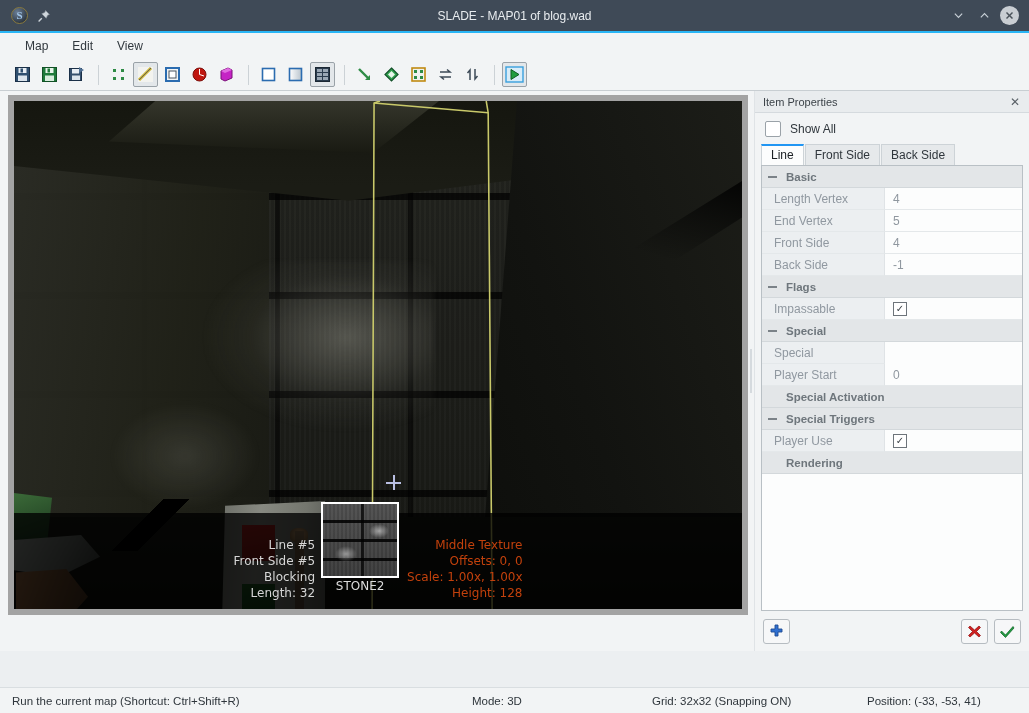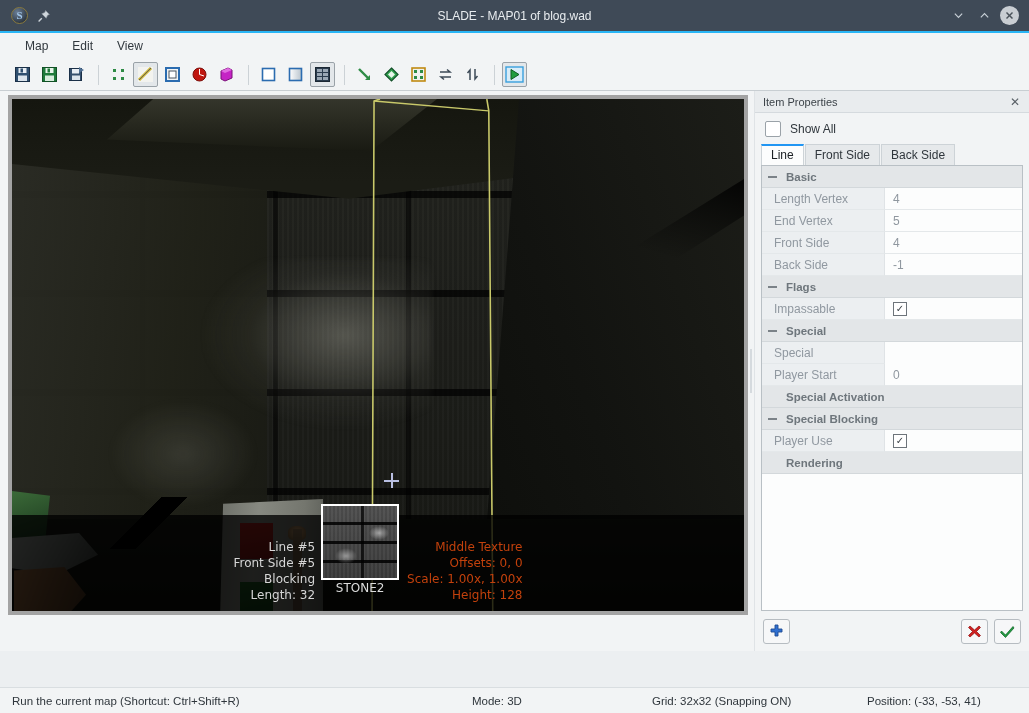--- a/index.html
+++ b/index.html
@@ -93,21 +93,21 @@
 
   
   .viewport-wrap {
     width: 748px; flex: 0 0 748px; position: relative;
     padding: 4px 0 0 8px;
   }
   .viewport {
     width: 740px; height: 520px;
     position: relative; overflow: hidden;
     background: #0c0c0c;
-    border: 4px solid #a3a3a3;
+    border: 6px solid #a3a3a3;
   }
 
   
   .room { position:absolute; inset:0; }
   .rlayer { position: absolute; }
 
   .wall-back {
     left: 0; top: 0; width: 100%; height: 100%;
     background:
       repeating-linear-gradient(90deg,
@@ -703,21 +703,21 @@
         <div class="grow">
           <div class="gcat">
             <span class="minus hidden"></span>
             <span>Special Activation</span>
           </div>
         </div>
 
         <div class="grow">
           <div class="gcat">
             <span class="minus"></span>
-            <span>Special Blocking</span>
+            <span>Special Triggers</span>
           </div>
         </div>
         <div class="grow">
           <div class="gkey">Player Use</div>
           <div class="gval">
             <span class="gcheck">✓</span>
           </div>
         </div>
 
         <div class="grow">

